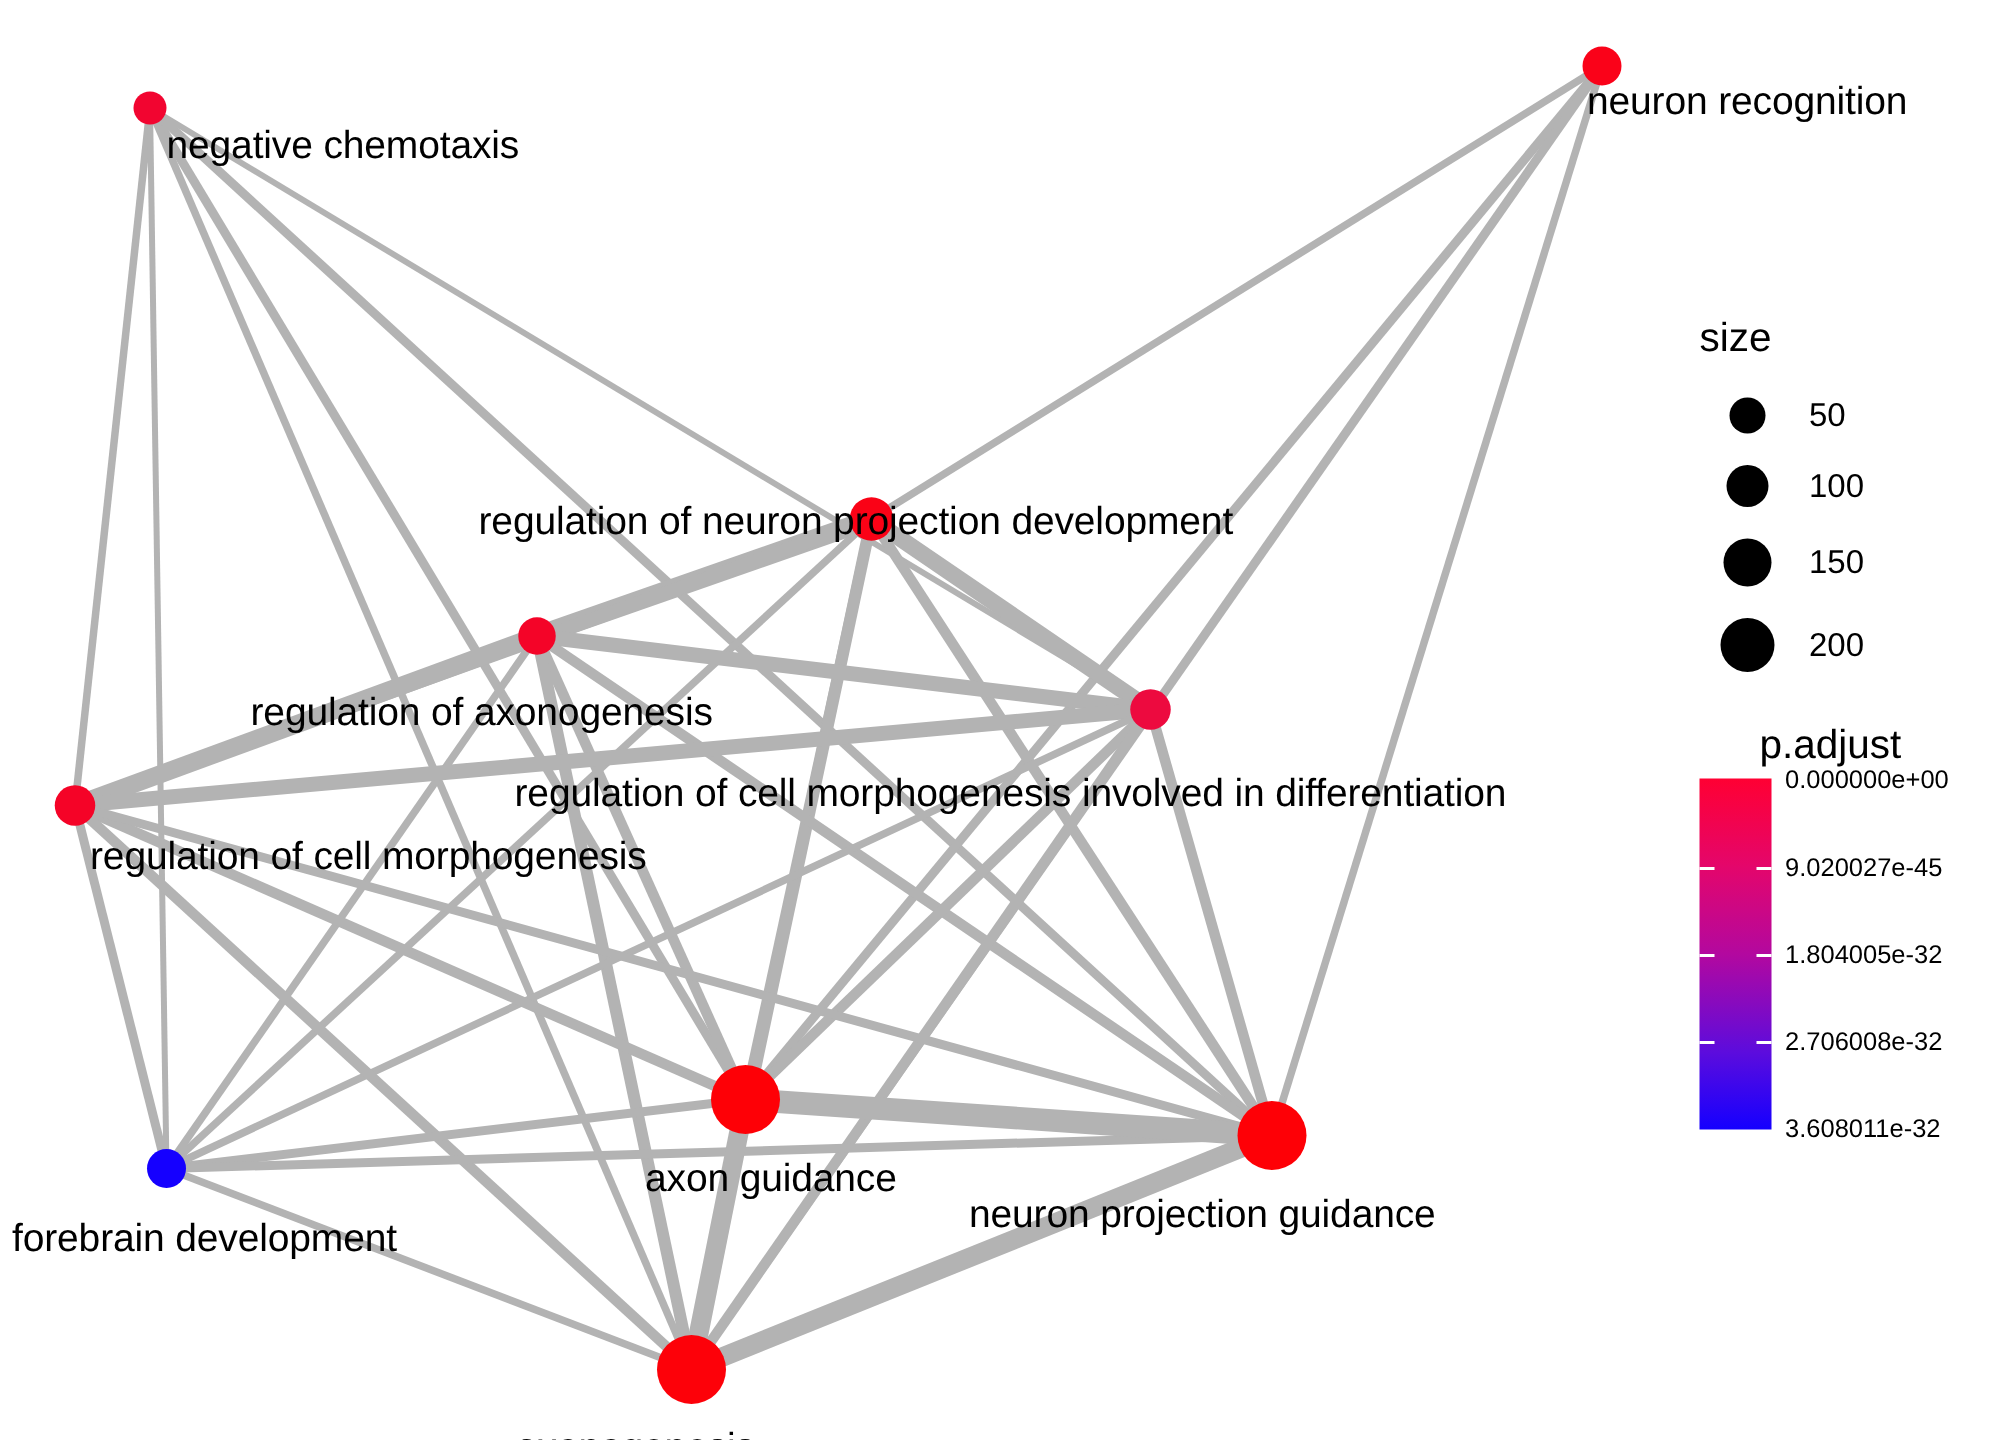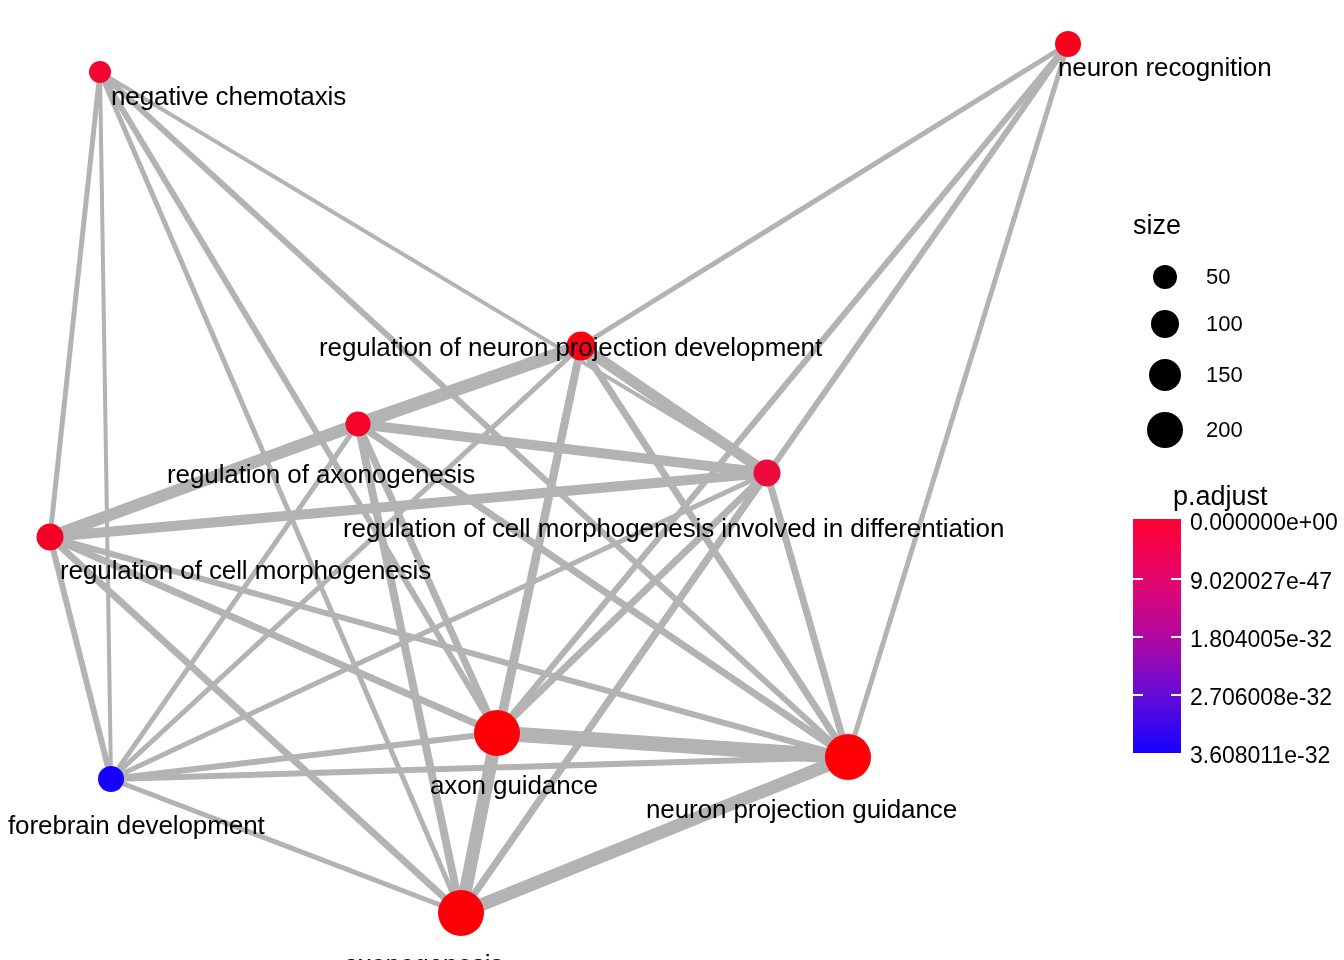--- a/index.html
+++ b/index.html
@@ -48,21 +48,21 @@
     position: absolute;
     font-family: "Liberation Sans", sans-serif;
     font-size: 22px;
     color: #000000;
     white-space: nowrap;
     line-height: 1;
   }
   .legend-color-label {
     position: absolute;
     font-family: "Liberation Sans", sans-serif;
-    font-size: 23px;
+    font-size: 17px;
     color: #000000;
     white-space: nowrap;
     line-height: 1;
   }
   .legend-dot {
     position: absolute;
     border-radius: 50%;
     background: #000000;
   }
   #colorbar {
@@ -162,21 +162,21 @@
       <div class="legend-dot" style="left: 1147px; top: 412px; width: 36px; height: 36px; background: rgb(0, 0, 0);"></div>
       <div class="legend-size-label" style="left: 1206px; top: 419px;">200</div>
     </div>
 
   <div class="legend-title" style="left:1131px; top:483px;margin-left:42px;">p.adjust</div>
   <div id="colorbar" style="left: 1133px; top: 519px; width: 48px; height: 234px; background: linear-gradient(rgb(255, 0, 51) 0%, rgb(228, 6, 107) 25%, rgb(179, 8, 159) 50%, rgb(92, 12, 221) 78%, rgb(21, 0, 255) 100%);"></div>
   <div id="colorbar-labels">
       <div class="legend-color-label" style="left: 1190px; top: 511px;">0.000000e+00</div>
       <div class="cb-tick" style="left: 1133px; top: 578px; width: 10px;"></div>
       <div class="cb-tick" style="left: 1171px; top: 578px; width: 10px;"></div>
-      <div class="legend-color-label" style="left: 1190px; top: 570px;">9.020027e-47</div>
+      <div class="legend-color-label" style="left: 1190px; top: 570px;">9.020027e-45</div>
       <div class="cb-tick" style="left: 1133px; top: 636px; width: 10px;"></div>
       <div class="cb-tick" style="left: 1171px; top: 636px; width: 10px;"></div>
       <div class="legend-color-label" style="left: 1190px; top: 628px;">1.804005e-32</div>
       <div class="cb-tick" style="left: 1133px; top: 694px; width: 10px;"></div>
       <div class="cb-tick" style="left: 1171px; top: 694px; width: 10px;"></div>
       <div class="legend-color-label" style="left: 1190px; top: 686px;">2.706008e-32</div>
       <div class="legend-color-label" style="left: 1190px; top: 744px; text-align: center;">3.608011e-32</div>
     </div>
 
 </div>

